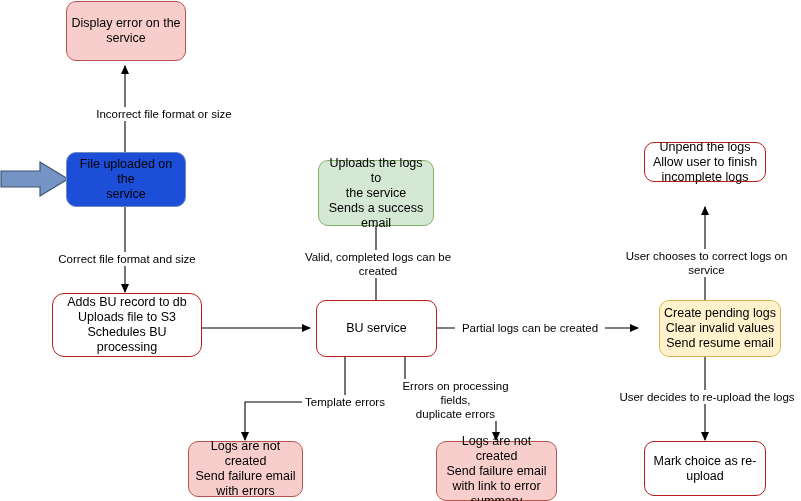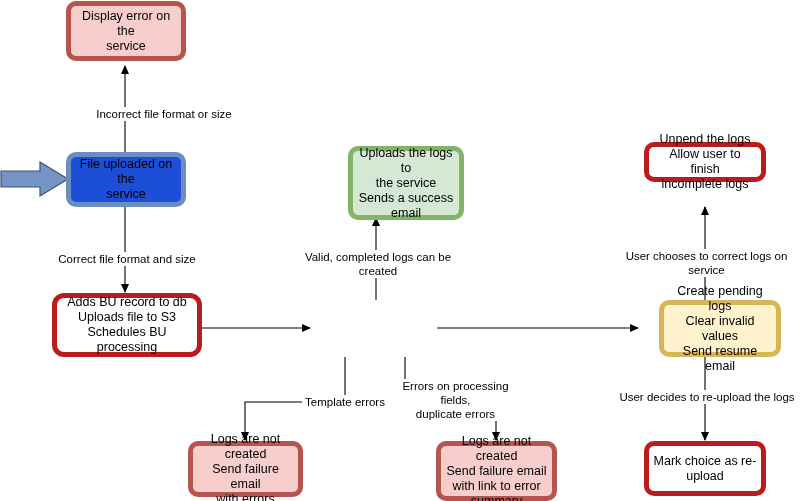--- a/index.html
+++ b/index.html
@@ -7,21 +7,21 @@
     width:801px;height:501px;
     font-family:"Liberation Sans", sans-serif;
     overflow:hidden;
     position:relative;
   }
   #canvas{position:absolute;left:0;top:0;width:801px;height:501px;}
   svg.edges{position:absolute;left:0;top:0;width:801px;height:501px;pointer-events:none;}
   .node{
     position:absolute;
     box-sizing:border-box;
-    border:5px solid #b91c1c;
+    border:1px solid #b91c1c;
     border-radius:10px;
     display:flex;
     align-items:center;
     justify-content:center;
     text-align:center;
     font-size:12.5px;
     line-height:15px;
     color:#000000;
     white-space:pre-line;
     padding:2px 4px;
@@ -99,25 +99,26 @@
   <div class="node n-pink" style="left:66px;top:1px;width:120px;height:60px;">Display error on the
 service</div>
 
   <div class="node n-blue" style="left:66px;top:152px;width:120px;height:55px;">File uploaded on the
 service</div>
 
   <div class="node n-white" style="left:52px;top:293px;width:150px;height:64px;border-radius:12px;">Adds BU record to db
 Uploads file to S3
 Schedules BU processing</div>
 
-  <div class="node n-green" style="left:318px;top:146px;width:116px;height:74px;margin-left:30px;">Uploads the logs to
+  <div class="node n-green" style="left:318px;top:160px;width:116px;height:66px;">Uploads the logs to
 the service
 Sends a success
 email</div>
 
+  <div class="node n-white" style="left:316px;top:300px;width:121px;height:57px;">BU service</div>
 
   <div class="node n-pink" style="left:188px;top:441px;width:115px;height:56px;">Logs are not created
 Send failure email
 with errors</div>
 
   <div class="node n-pink" style="left:436px;top:441px;width:121px;height:60px;">Logs are not created
 Send failure email
 with link to error
 summary</div>
 
@@ -136,18 +137,19 @@
 
   <div class="edge-label" style="left:55px;top:252px;width:140px;">Correct file format and size</div>
 
   <div class="edge-label" style="left:283px;top:250px;width:186px;">Valid, completed logs can be created</div>
 
   <div class="edge-label" style="left:302px;top:395px;width:82px;">Template errors</div>
 
   <div class="edge-label" style="left:390px;top:379px;width:127px;">Errors on processing fields,
 duplicate errors</div>
 
+  <div class="edge-label" style="left:455px;top:321px;width:146px;">Partial logs can be created</div>
 
   <div class="edge-label" style="left:608px;top:249px;width:193px;">User chooses to correct logs on service</div>
 
   <div class="edge-label" style="left:616px;top:390px;width:178px;">User decides to re-upload the logs</div>
 
 </div>
 
 </body></html>

